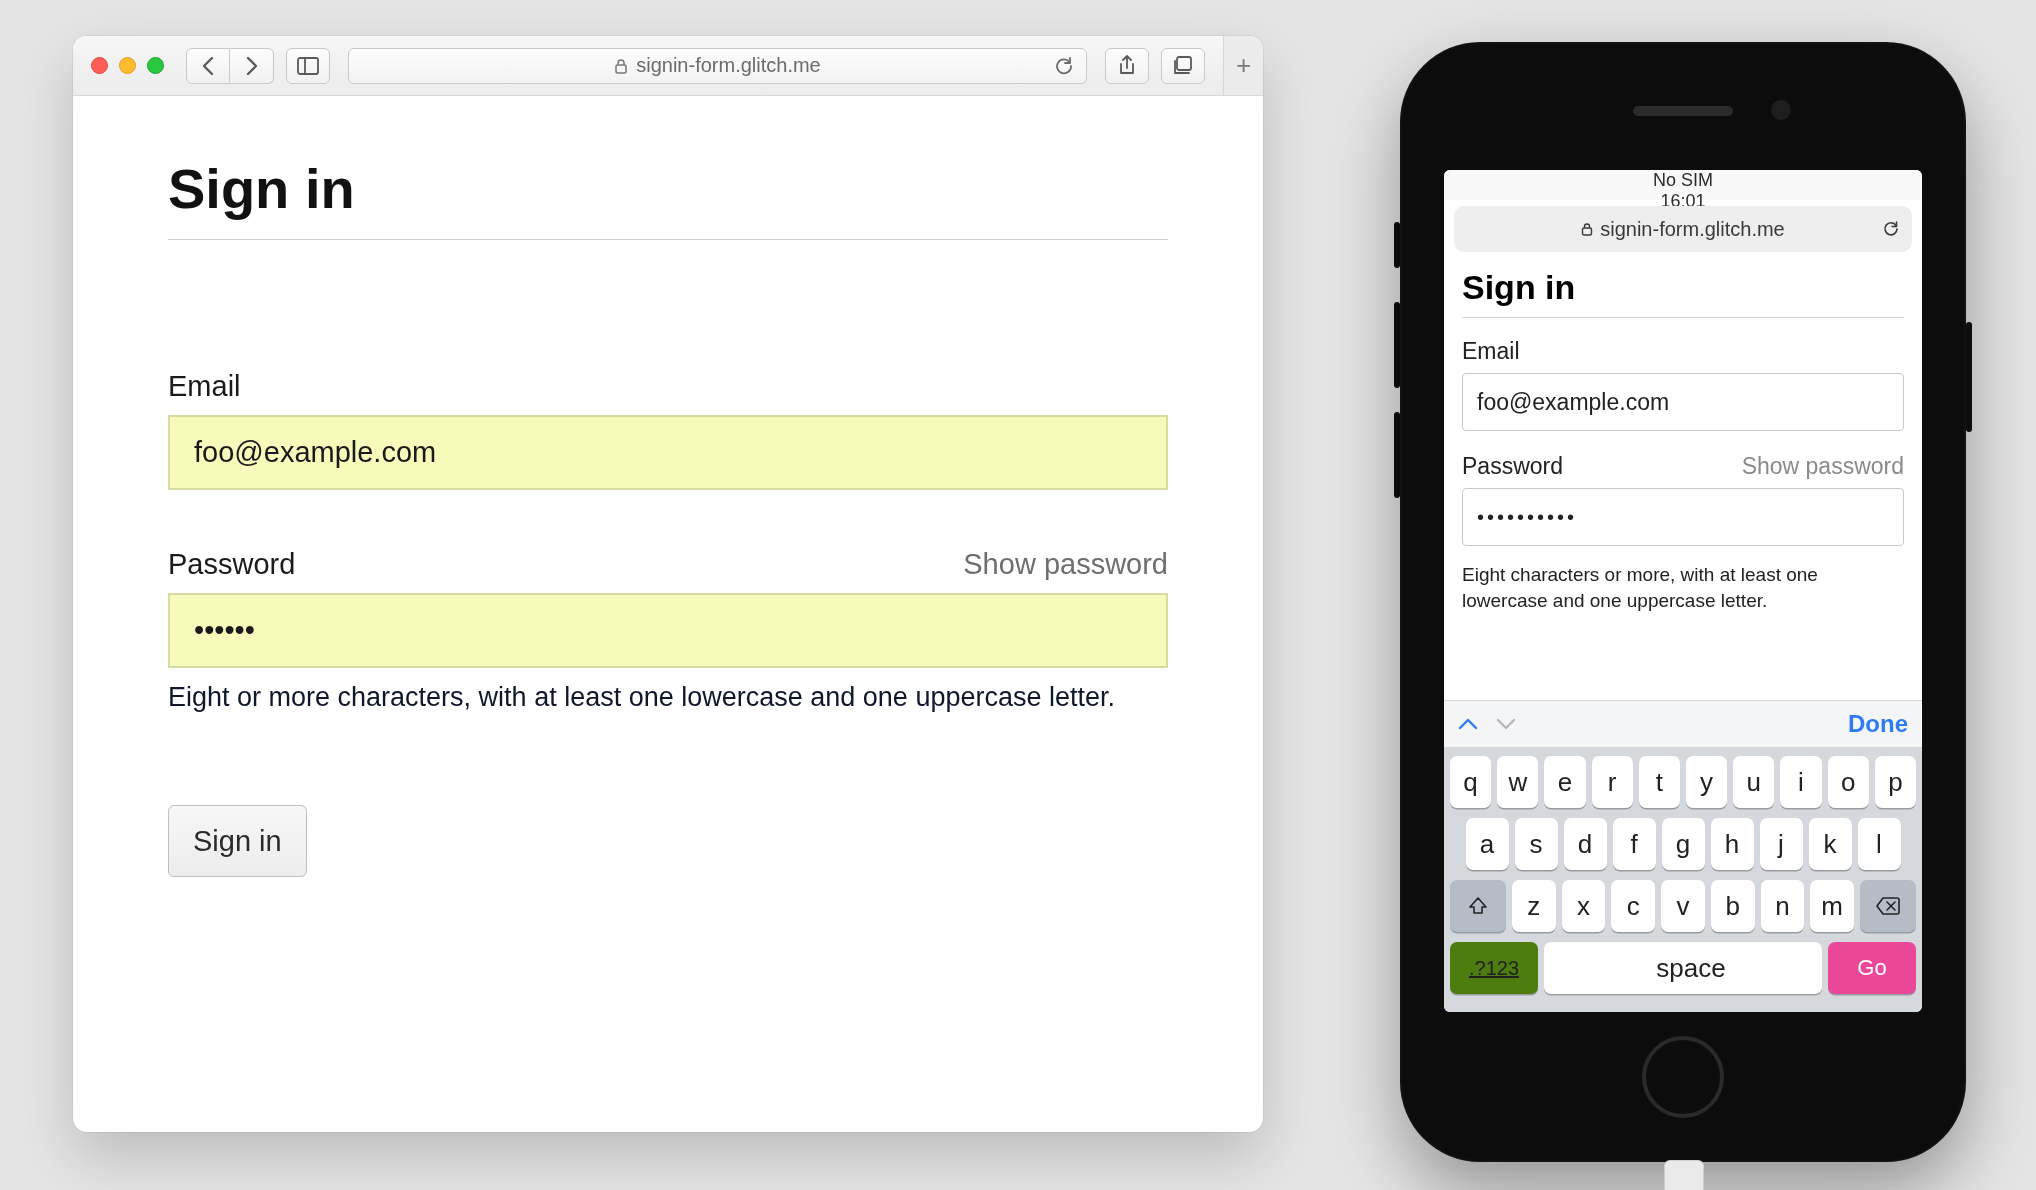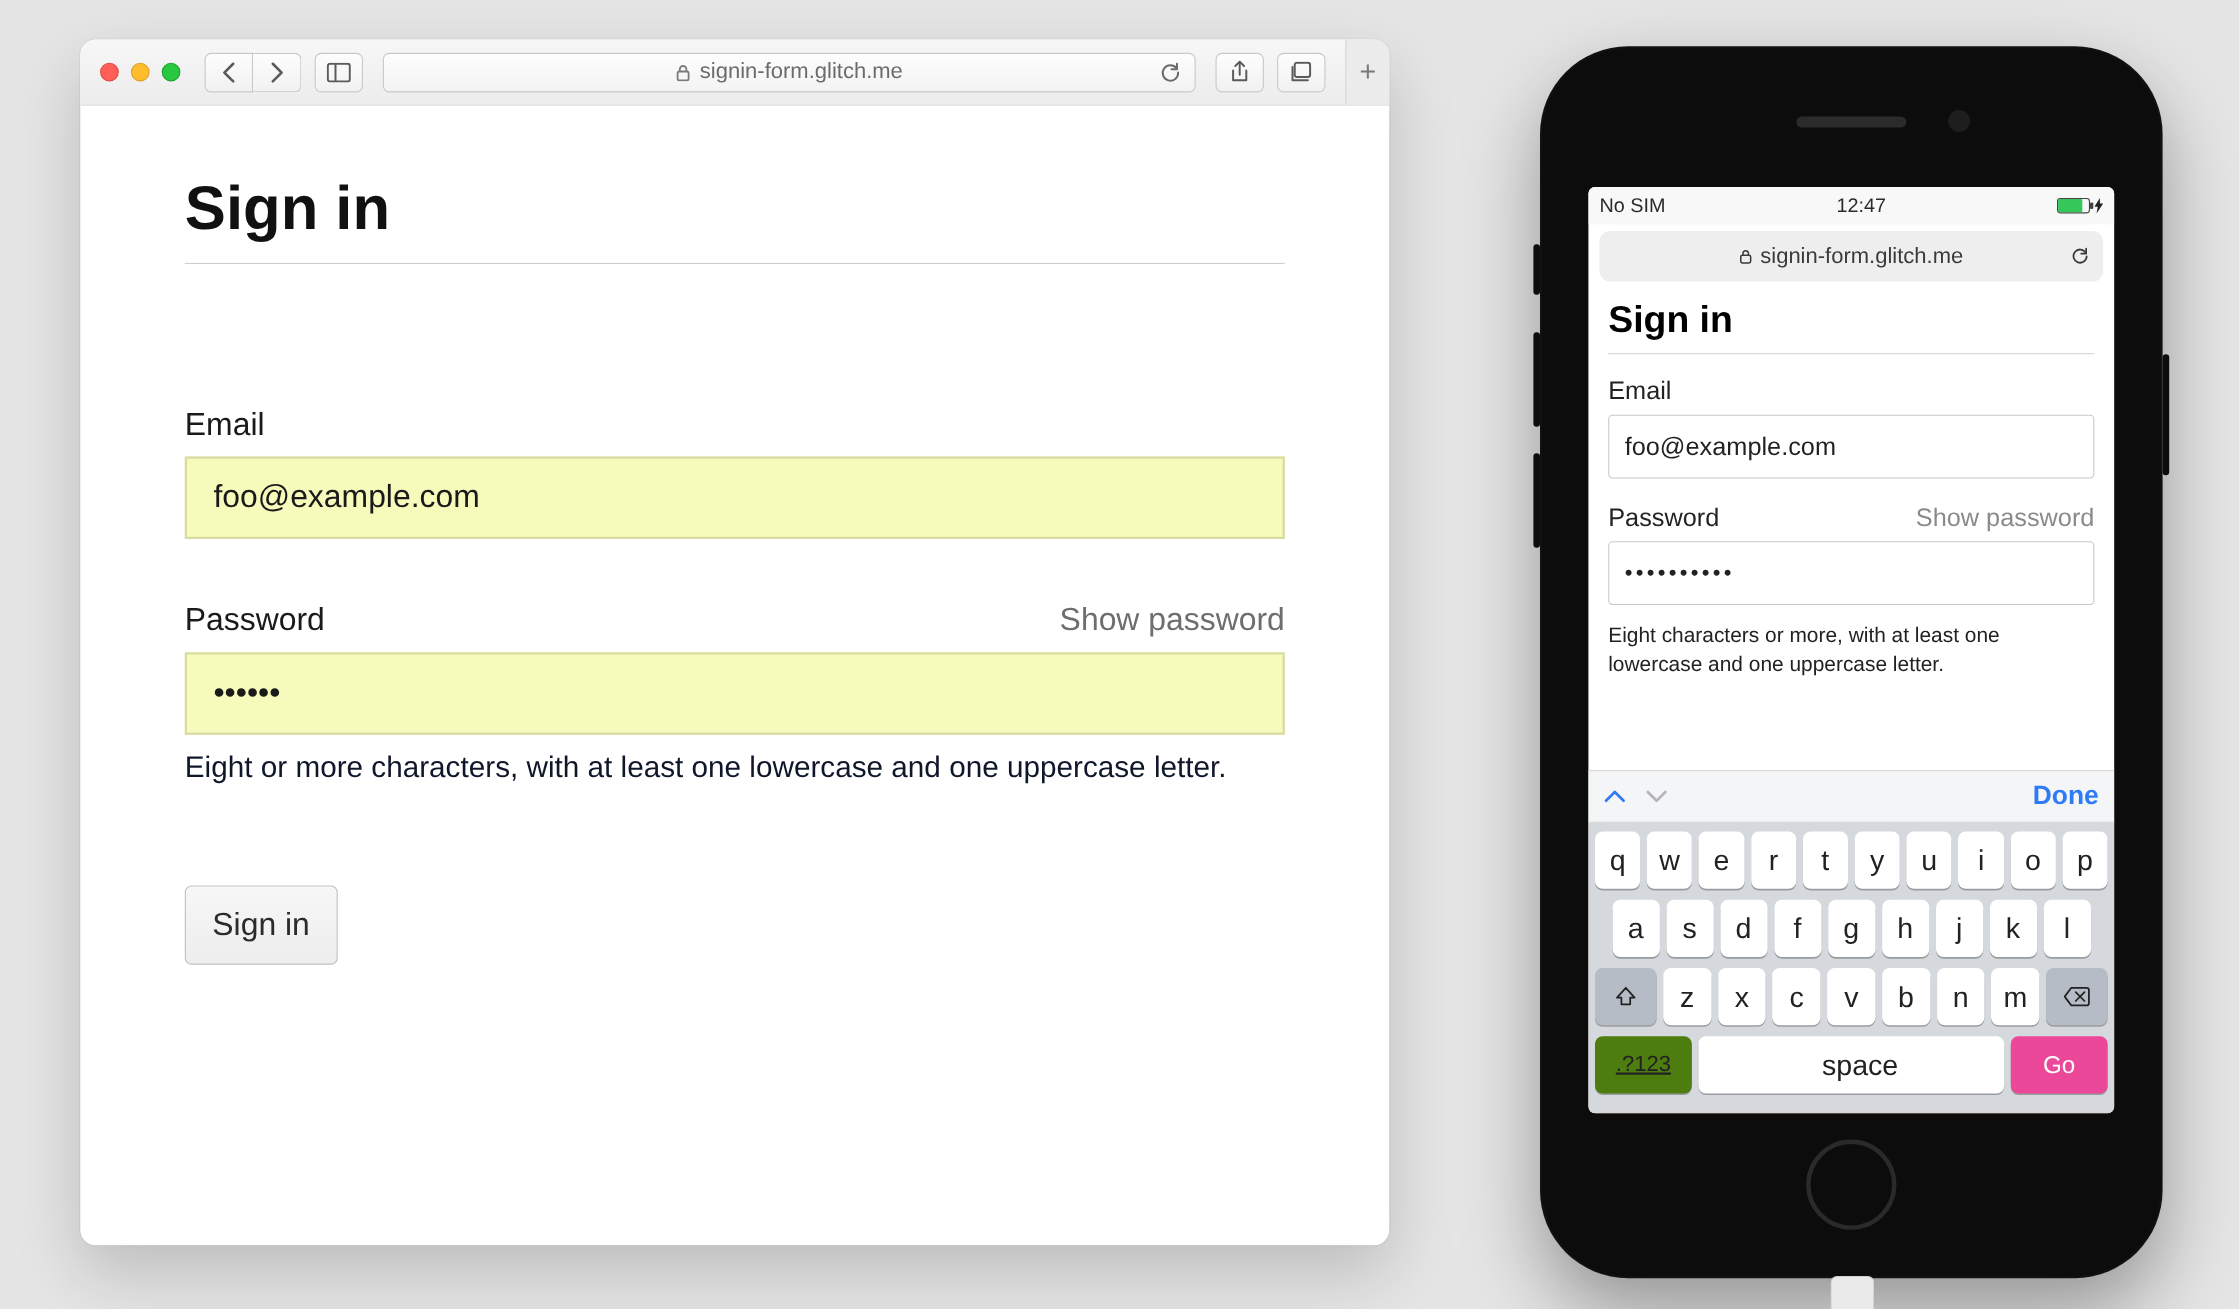--- a/index.html
+++ b/index.html
@@ -137,21 +137,21 @@
     width:82px;height:82px;border-radius:50%;
     border:4px solid #2a2a2a;background:#0c0c0c;
   }
   .screen{
     position:absolute;top:108px;left:24px;right:24px;bottom:130px;
     background:#fff;border-radius:6px;overflow:hidden;
     display:flex;flex-direction:column;
   }
   .statusbar{
     height:30px;display:flex;align-items:center;justify-content:space-between;
-    padding:17px 10px;font-size:18px;color:#2b2b2b;background:#f8f8f8;
+    padding:0 10px;font-size:18px;color:#2b2b2b;background:#f8f8f8;flex-direction:column;
   }
   .battery{display:flex;align-items:center;gap:4px;}
   .batt{
     width:30px;height:14px;border:1.5px solid #444;border-radius:3px;position:relative;
   }
   .batt::after{content:"";position:absolute;right:-4px;top:3px;width:3px;height:6px;background:#444;border-radius:1px;}
   .batt i{display:block;height:100%;width:80%;background:#35c759;border-radius:1px;}
   .m-addr{
     height:46px;margin:6px 10px;background:#eeeeef;border-radius:10px;
     display:flex;align-items:center;justify-content:center;
@@ -294,21 +294,21 @@
   <div class="phone-side-btn pb-left2"></div>
   <div class="phone-side-btn pb-left3"></div>
   <div class="phone-side-btn pb-right"></div>
   <div class="phone-inner">
     <div class="speaker"></div>
     <div class="camera"></div>
 
     <div class="screen">
       <div class="statusbar">
         <span>No SIM</span>
-        <span>12:47</span>
+        <span>16:01</span>
         <span class="battery">
           <span class="batt">
               <i></i>
             </span>
           <svg width="8" height="14" viewBox="0 0 8 14">
               <path d="M5 0 L0 8 h3 L2 14 L8 5 h-3 Z" fill="#222"></path>
             </svg>
         </span>
       </div>
 

